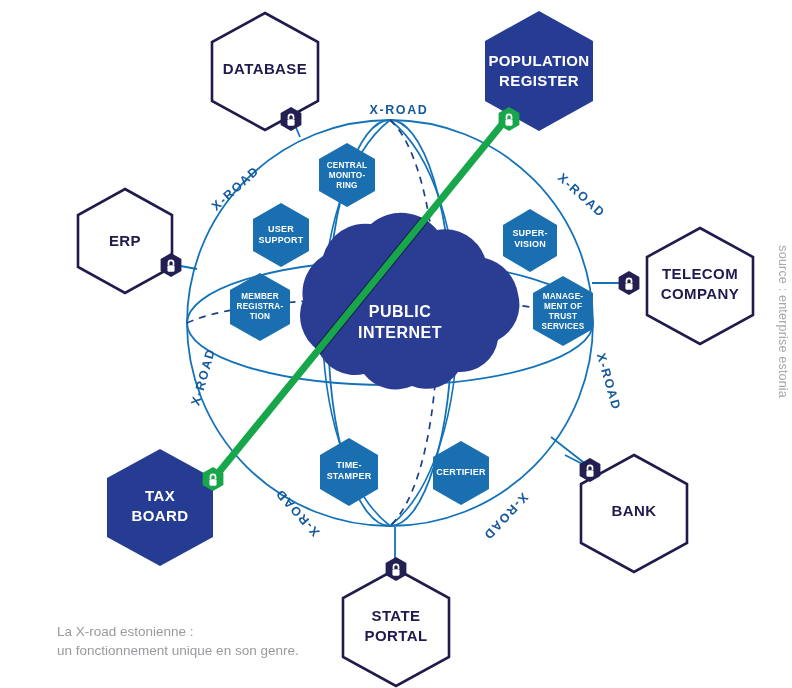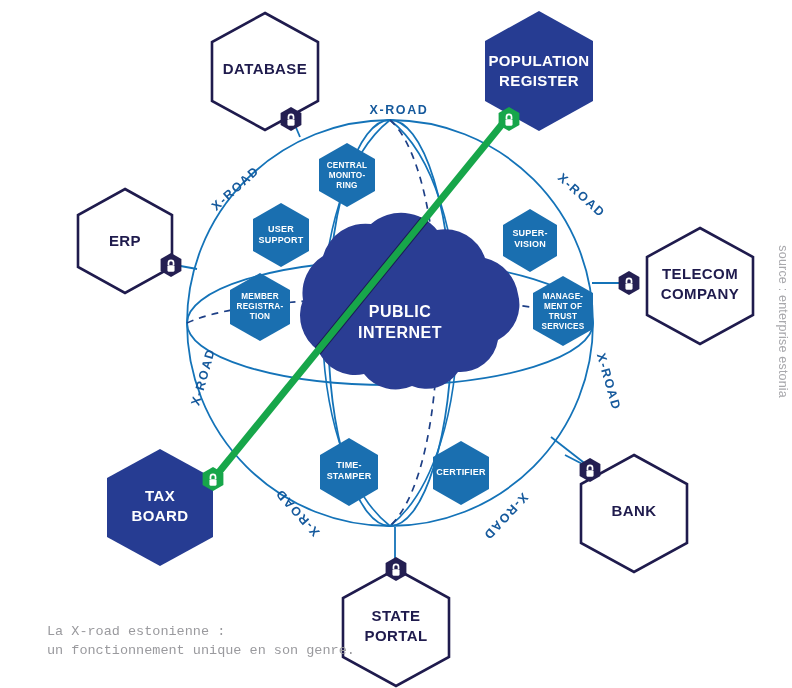--- a/index.html
+++ b/index.html
@@ -18,23 +18,23 @@
   .outer-fill-label{ fill:#ffffff; font-size:15px; letter-spacing:.4px;}
   .inner-label{ fill:#ffffff; font-size:9px; letter-spacing:.2px;}
   .inner-label.sm{ font-size:8.2px;}
   .cloud-label{ fill:#ffffff; font-size:16px; letter-spacing:.5px;}
   .xroad-label{
     fill:#15599c; font-size:12.5px; font-weight:bold; letter-spacing:1.6px;
     text-anchor:middle; dominant-baseline:middle;
     font-family:"Liberation Sans","DejaVu Sans",sans-serif;
   }
   .caption{
-    position:absolute; left:47px; top:622px; width:330px;
+    position:absolute; left:57px; top:622px; width:330px;
     color:#9a9a9e; font-size:13.5px; line-height:19px;
-    font-family:Liberation Mono, monospace;
+    font-family:Liberation Sans, sans-serif;
     white-space:pre-line;
   }
   .source{
     position:absolute; right:2px; top:398px;
     color:#a8a8ac; font-size:12.5px; letter-spacing:.2px;
     transform:rotate(90deg); transform-origin:right top;
     white-space:nowrap;
     font-family:"Liberation Sans","DejaVu Sans",sans-serif;
   }
 </style>

